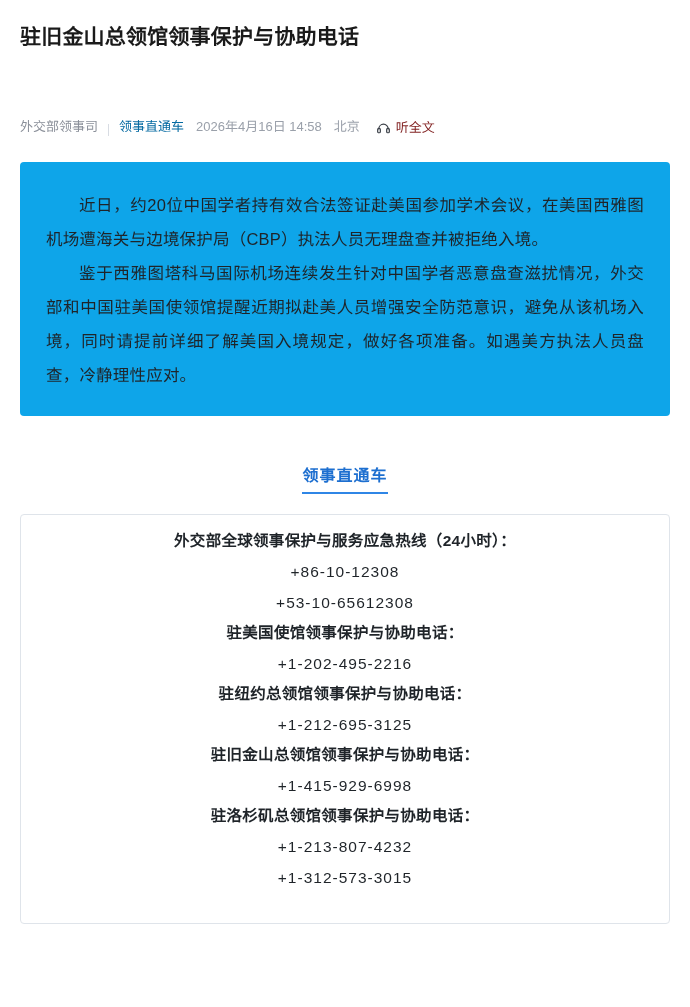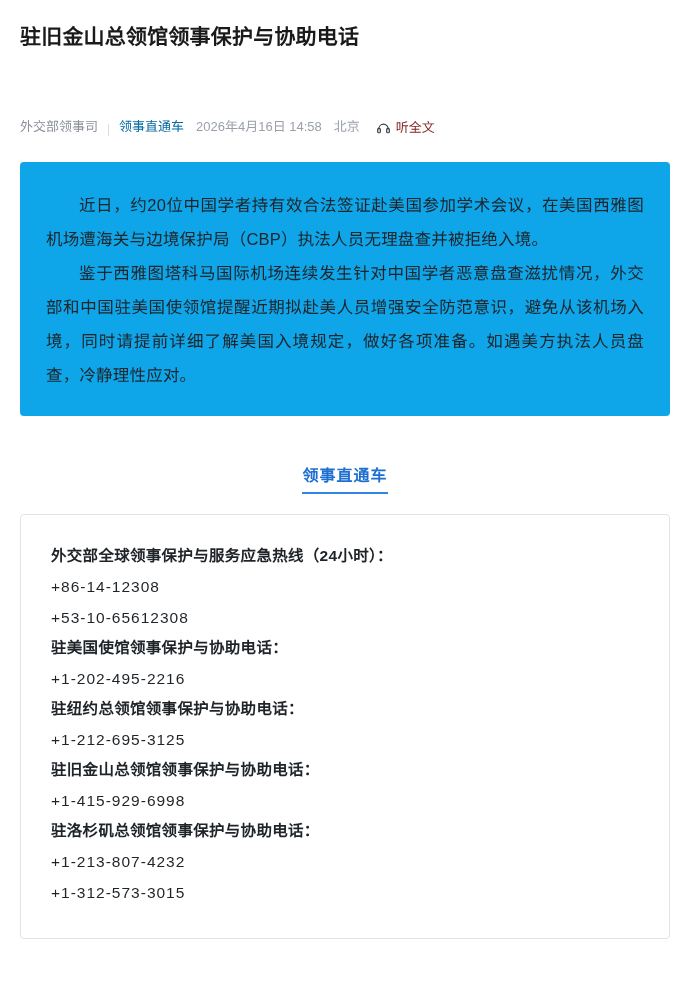--- a/index.html
+++ b/index.html
@@ -114,23 +114,24 @@
     font-weight: 700;
     color: #1d6fd0;
     padding-bottom: 6px;
     border-bottom: 2px solid #2f86e6;
     letter-spacing: 1px;
   }
   .contact-card {
     margin-top: 20px;
     border: 1px solid #dfe4ea;
     border-radius: 4px;
-    padding: 26px 30px 30px 30px;
+    padding: 11px 30px 30px 30px;
     box-sizing: border-box;
     background: #ffffff;
+    text-align: center;
   }
   .contact-item + .contact-item {
   }
   .contact-label {
     font-size: 15.5px;
     line-height: 30px;
     font-weight: 700;
     color: #1f2429;
     letter-spacing: 0.3px;
   }
@@ -178,21 +179,21 @@
   </div>
 
   <div class="section-heading">
     <span>领事直通车</span>
   </div>
 
   <div class="contact-card">
 
     <div class="contact-item">
       <div class="contact-label">外交部全球领事保护与服务应急热线（24小时）：</div>
-      <div class="contact-number">+86-14-12308</div>
+      <div class="contact-number">+86-10-12308</div>
       <div class="contact-number">+53-10-65612308</div>
     </div>
 
     <div class="contact-item">
       <div class="contact-label">驻美国使馆领事保护与协助电话：</div>
       <div class="contact-number">+1-202-495-2216</div>
     </div>
 
     <div class="contact-item">
       <div class="contact-label">驻纽约总领馆领事保护与协助电话：</div>

